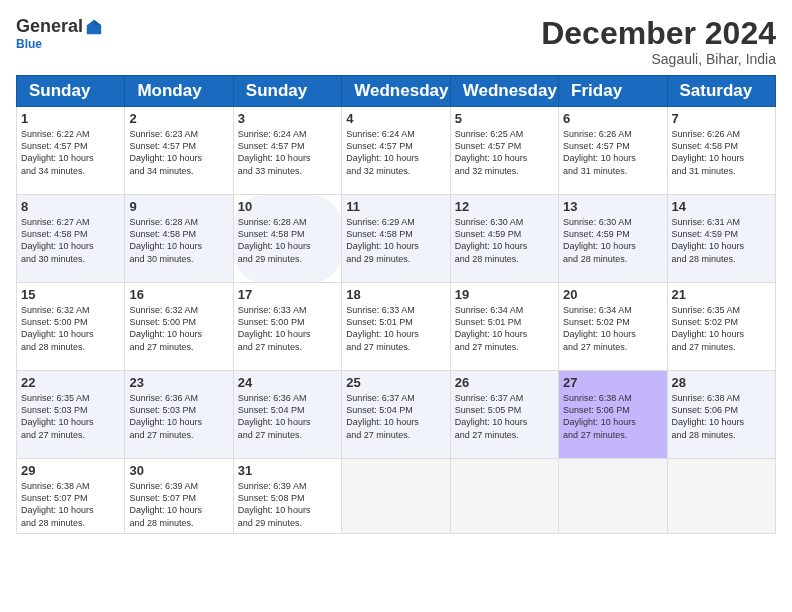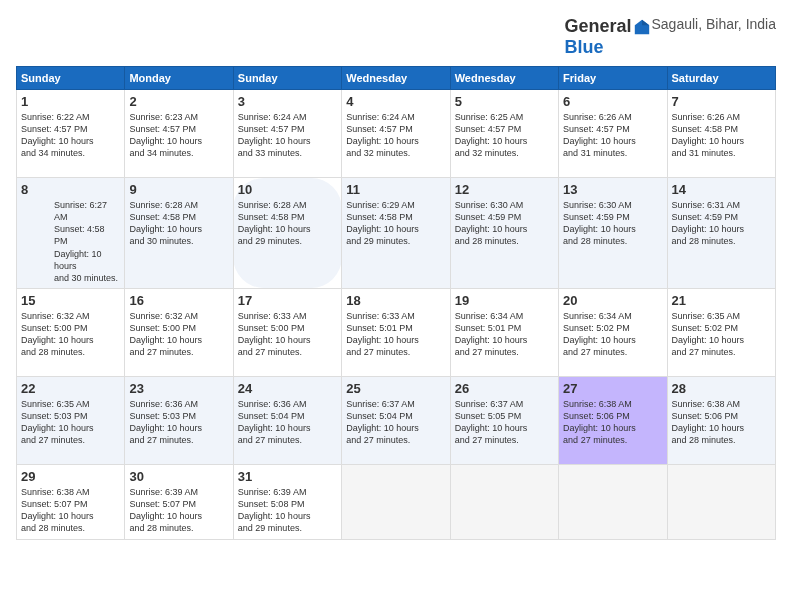--- a/index.html
+++ b/index.html
@@ -9,21 +9,20 @@
       width: 792px;
       height: 612px;
       overflow: hidden;
     }
     .page {
       width: 792px;
       height: 534px;
       padding: 16px 16px 10px 16px;
       display: flex;
       flex-direction: column;
-      align-items: flex-end;
     }
     .header {
       display: flex;
       justify-content: space-between;
       align-items: flex-start;
       margin-bottom: 8px;
     }
     .logo {
       display: flex;
       flex-direction: column;
@@ -32,21 +31,21 @@
     .logo-text {
       display: flex;
       align-items: center;
     }
     .logo-general {
       font-size: 18px;
       font-weight: bold;
       color: #333;
     }
     .logo-blue {
-      font-size: 18px;
+      font-size: 12px;
       font-weight: bold;
       color: #1a6bbf;
     }
     .logo-icon {
       width: 18px;
       height: 18px;
       margin-left: 2px;
     }
     .title-section {
       text-align: right;
@@ -64,23 +63,23 @@
     .calendar {
       flex: 1;
       border: 1px solid #ccc;
       border-collapse: collapse;
       width: 100%;
       table-layout: fixed;
     }
     .calendar th {
       background-color: #1a6bbf;
       color: white;
-      padding: 5px 4px;
+      padding: 5px 12px;
       text-align: left;
-      font-size: 11px;
+      font-size: 17px;
       font-weight: bold;
       border: 1px solid #1559a0;
     }
     .calendar td {
       vertical-align: top;
       padding: 4px 4px;
       border: 1px solid #ddd;
       font-size: 9.5px;
       color: #333;
       background: #fff;
@@ -111,20 +110,21 @@
       <div class="logo-text">
         <span class="logo-general">General</span>
         <svg class="logo-icon" viewBox="0 0 20 20">
           <polygon points="10,2 18,8 18,18 2,18 2,8" fill="#1a6bbf"></polygon>
           <polygon points="10,2 18,8 10,8" fill="#1559a0"></polygon>
         </svg>
       </div>
       <span class="logo-blue">Blue</span>
     </div>
     <div class="title-section">
+      <div class="month-title">December 2024</div>
       <div class="subtitle">Sagauli, Bihar, India</div>
     </div>
   </div>
 
   <table class="calendar">
     <thead>
       <tr>
         <th>Sunday</th>
         <th>Monday</th>
         <th>Sunday</th>
@@ -182,21 +182,21 @@
             <span class="day-number">7</span>
             <div class="day-info" style="white-space: pre-line;">Sunrise: 6:26 AM
 Sunset: 4:58 PM
 Daylight: 10 hours
 and 31 minutes.</div>
           </td>
         </tr>
         <tr>
           <td style="background: rgb(240, 244, 250);">
             <span class="day-number">8</span>
-            <div class="day-info" style="white-space: pre-line; margin-left: 33px;">Sunrise: 6:27 AM
+            <div class="day-info" style="white-space: pre-line;">Sunrise: 6:27 AM
 Sunset: 4:58 PM
 Daylight: 10 hours
 and 30 minutes.</div>
           </td>
           <td style="background: rgb(240, 244, 250);">
             <span class="day-number">9</span>
             <div class="day-info" style="white-space: pre-line;">Sunrise: 6:28 AM
 Sunset: 4:58 PM
 Daylight: 10 hours
 and 30 minutes.</div>

